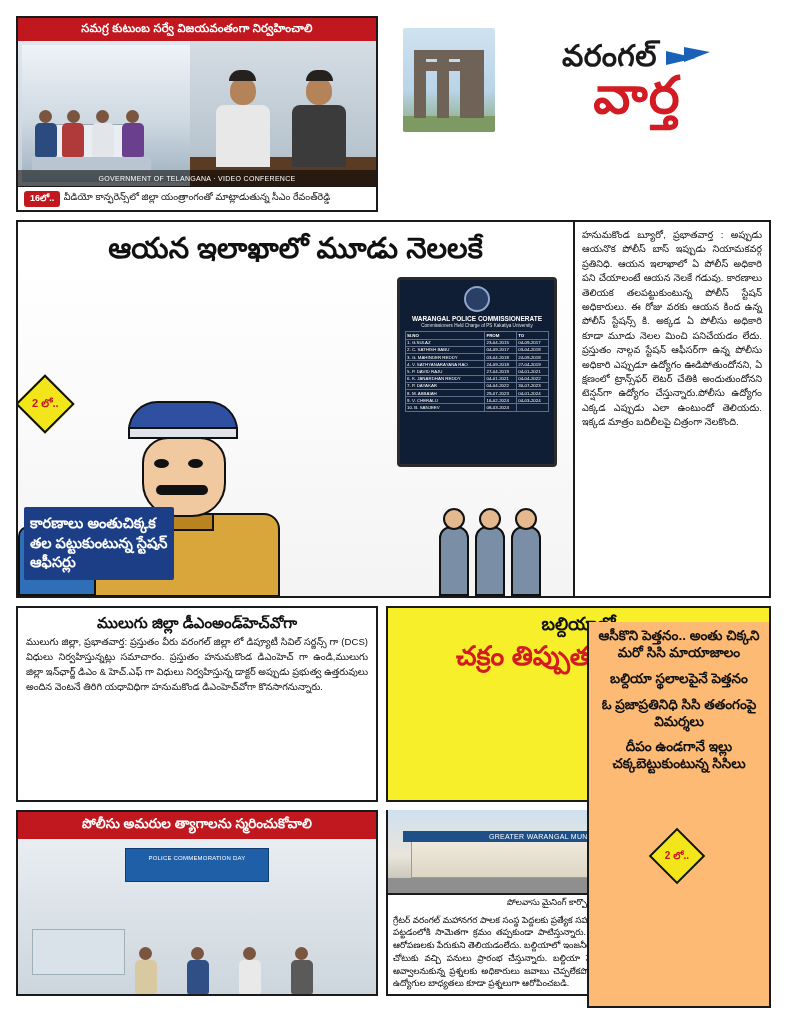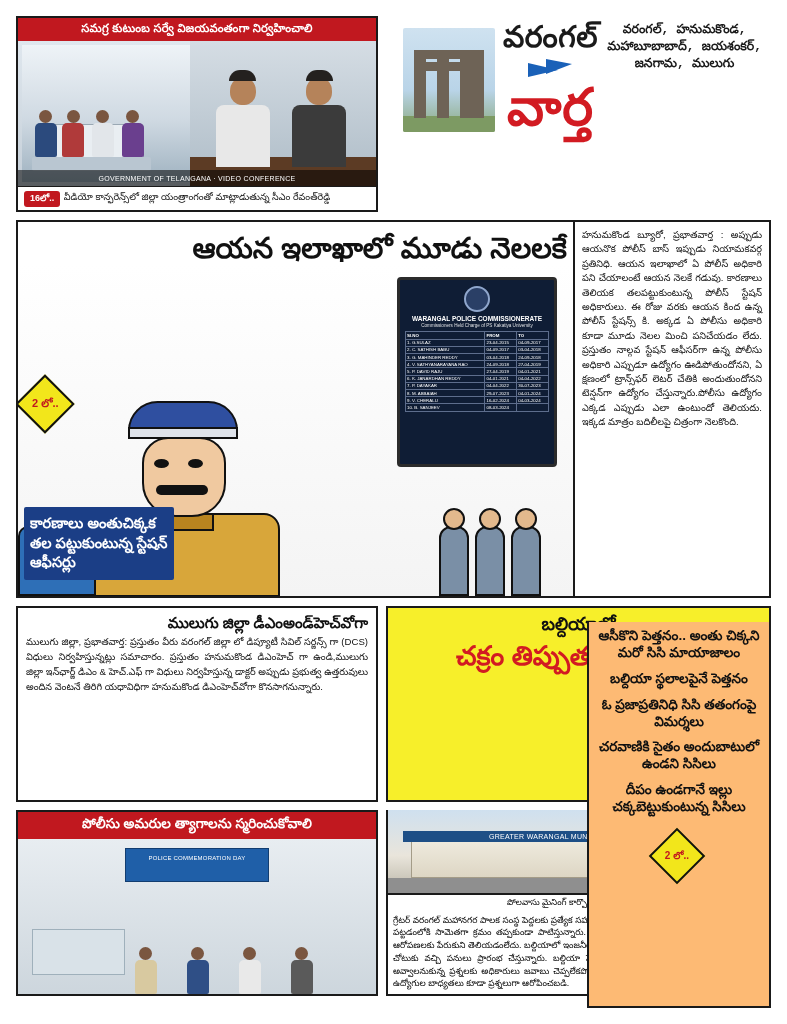--- a/index.html
+++ b/index.html
@@ -90,23 +90,22 @@
   }
   .badge-16 {
     position: absolute; left: 6px; bottom: 3px;
     background: #c1181f; color: #fff; font-size: 9px; font-weight: bold;
     padding: 2px 6px; border-radius: 3px;
   }
 
   .logo-box {
     flex: 1;
     display: flex;
-    flex-direction: row;
+    flex-direction: column;
     justify-content: flex-start;
-    font-family: Liberation Mono, monospace;
   }
   .logo-row { display: flex; align-items: center; gap: 8px; height: 128px; }
   .kakatiya-arch { width: 92px; height: 104px; position: relative; }
   .arch-img { width: 100%; height: 100%; background: linear-gradient(180deg,#cfe2f0 0%, #b9d4e8 60%, #8aa87c 100%); border-radius: 2px; position: relative; overflow: hidden;}
   .pillar { position: absolute; bottom: 14px; width: 12px; height: 60px; background: #6e6356; }
   .lintel { position: absolute; width: 70px; height: 9px; background: #6e6356; left: 11px; }
   .ground { position: absolute; bottom: 0; left: 0; width: 100%; height: 16px; background: #7d9a63;}
   .title-stack { flex: 1; text-align: center; }
   .t-line1 {
     font-size: 30px; font-weight: bold; color: #1a1a1a; letter-spacing: .5px;
@@ -143,21 +142,21 @@
     display: flex;
     height: 378px;
   }
   .lead-left {
     flex: 1;
     position: relative;
     background: #ffffff;
     display: flex; flex-direction: column;
   }
   .headline-1 {
-    font-size: 29px; font-weight: bold; color: #111; text-align: right;
+    font-size: 29px; font-weight: bold; color: #111; text-align: center;
     padding: 10px 6px 0; line-height: 1.15;
   }
   .headline-2 {
     font-size: 45px; font-weight: bold; color: #d21b22; text-align: center;
     line-height: 1.05; padding: 2px 6px 6px;
     text-shadow: 1px 1px 0 #000;
   }
   .lead-art {
     flex: 1; position: relative; overflow: hidden;
     background: linear-gradient(180deg,#ffffff 0%, #f4f4f4 100%);
@@ -208,21 +207,21 @@
   .lead-right {
     width: 196px; border-left: 2px solid #1a1a1a; padding: 6px 7px;
     font-size: 9.6px; line-height: 1.5; text-align: justify; color: #111;
   }
 
   
   .mid-row { display: flex; gap: 8px; margin-top: 8px; height: 196px; }
   .mulugu-box {
     width: 362px; border: 2px solid #1a1a1a; padding: 6px 8px; background: #fff;
   }
-  .kicker { text-align: right; font-size: 15px; font-weight: bold; color: #111; }
+  .kicker { text-align: center; font-size: 15px; font-weight: bold; color: #111; }
   .mulugu-name { text-align: center; font-size: 30px; font-weight: bold; color: #d21b22; line-height: 1.1; margin: 2px 0 5px; }
   .mulugu-body { font-size: 9.6px; line-height: 1.55; text-align: justify; color: #111; }
   .balli-box {
     flex: 1; border: 2px solid #1a1a1a; background: #f7ef2a; padding: 6px 8px;
   }
   .balli-k { text-align: center; font-size: 18px; font-weight: bold; color: #111; }
   .balli-h { text-align: center; font-size: 27px; font-weight: bold; color: #d21b22; line-height: 1.12; margin-top: 2px;}
 
   
   .bottom-row { display: flex; gap: 8px; margin-top: 8px; height: 186px; }
@@ -339,21 +338,20 @@
           </div>
         </div>
         <div class="title-stack">
           <div class="t-line1">
             <span>వరంగల్</span>
             <span class="bird"></span>
           </div>
           <div class="t-line2">వార్త</div>
         </div>
       </div>
-      <div class="edition-line">వరంగల్, హనుమకొండ, మహాబూబాబాద్, జయశంకర్, జనగామ, ములుగు</div>
     </div>
   </div>
 
   <div class="lead-block">
     <div class="lead-left">
       <div class="headline-1">ఆయన ఇలాఖాలో మూడు నెలలకే</div>
       <div class="lead-art">
         <div class="car">
           <div class="light"></div>
           <div class="car-win"></div>
@@ -503,21 +501,20 @@
       </div>
       <div class="cc-cap">పోలవాసు మైనింగ్ కార్పొరేషన్, ప్రభాతవార్త :</div>
       <div class="cc-body">గ్రేటర్ వరంగల్ మహానగర పాలక సంస్థ పెద్దలకు ప్రత్యేక సహకారంతో ఎన్నో ఉన్న ఒప్పంద పనులు ఉండగానే ఇల్లు పట్టడంలోకి సామెతగా క్రమం తప్పకుండా పాటిస్తున్నారు. సి. సిలు ప్రత్యేకాధికారికి తెలియకుండానే ఆయనపై ఆరోపణలకు పేరుకుని తెలియడంలేదు. బల్దియాలో ఇంజనీరింగ్ అధికారులు కార్యాలయం ఇచ్చిన నెగటివ్ వచ్చిన చోటుకు వచ్చి పనులు ప్రారంభ చేస్తున్నారు. బల్దియా పెద్ద క్యాంప్ వరకు వెళ్ళాయి. ఇన్ని ఏళ్ళలో ఎన్నో అవ్వాలనుకున్న ప్రశ్నలకు అధికారులు జవాబు చెప్పలేకపోతున్నారు. ఇలా సిబ్బందికి, బల్దియాలోని తాత్కాలిక ఉద్యోగుల బాధ్యతలు కూడా ప్రశ్నలుగా ఆరోపించబడి.</div>
     </div>
   </div>
 
   <div class="yellow-col">
     <div>ఆసీకొని పెత్తనం.. అంతు చిక్కని మరో సిసి మాయాజాలం</div>
     <div>బల్దియా స్థలాలపైనే పెత్తనం</div>
     <div>ఓ ప్రజాప్రతినిధి సిసి తతంగంపై విమర్శలు</div>
-    <div>చరవాణికి సైతం అందుబాటులో ఉండని సిసిలు</div>
     <div>దీపం ఉండగానే ఇల్లు చక్కబెట్టుకుంటున్న సిసిలు</div>
     <div class="diamond-2">
       <span>2
 లో..</span>
     </div>
   </div>
 
 </div>
 
 </body></html>

